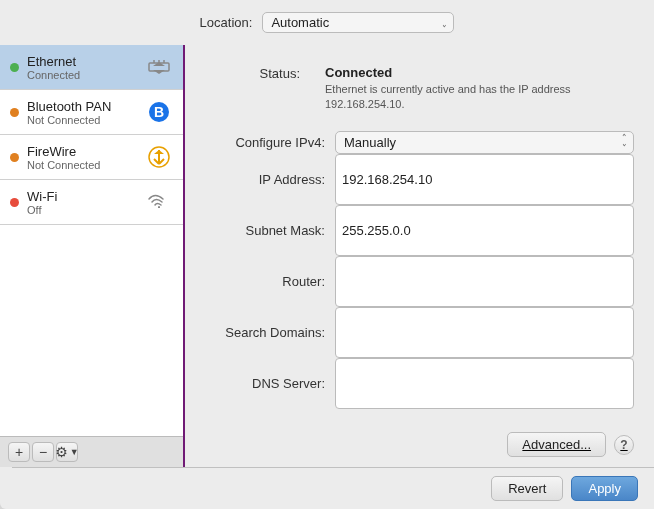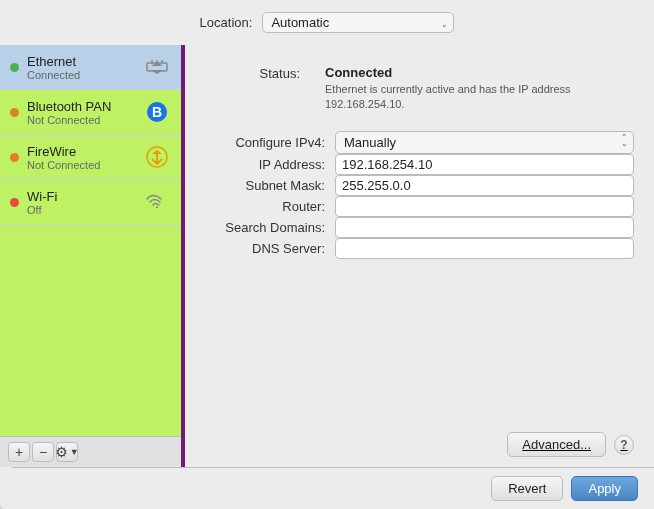--- a/index.html
+++ b/index.html
@@ -81,22 +81,22 @@
     .main-content {
       display: flex;
       flex: 1;
       overflow: hidden;
     }
 
     
     .sidebar {
       width: 185px;
       min-width: 185px;
-      background: #bef264;
-      border-right: 4px solid #701a75;
+      background: #ffffff;
+      border-right: 2px solid #701a75;
       display: flex;
       flex-direction: column;
     }
 
     .network-list {
       flex: 1;
       overflow-y: auto;
     }
 
     .network-item {
@@ -275,21 +275,21 @@
       transform: translateY(-50%) scaleX(0.7);
       font-size: 10px;
       color: #666;
       pointer-events: none;
     }
 
     .form-input {
       width: 100%;
       border: 1px solid #bbb;
       border-radius: 4px;
-      padding: 2px 6px;
+      padding: 17px 6px;
       font-size: 13px;
       color: #222;
       background: #fff;
       outline: none;
     }
 
     
     .bottom-actions {
       margin-top: auto;
       display: flex;

